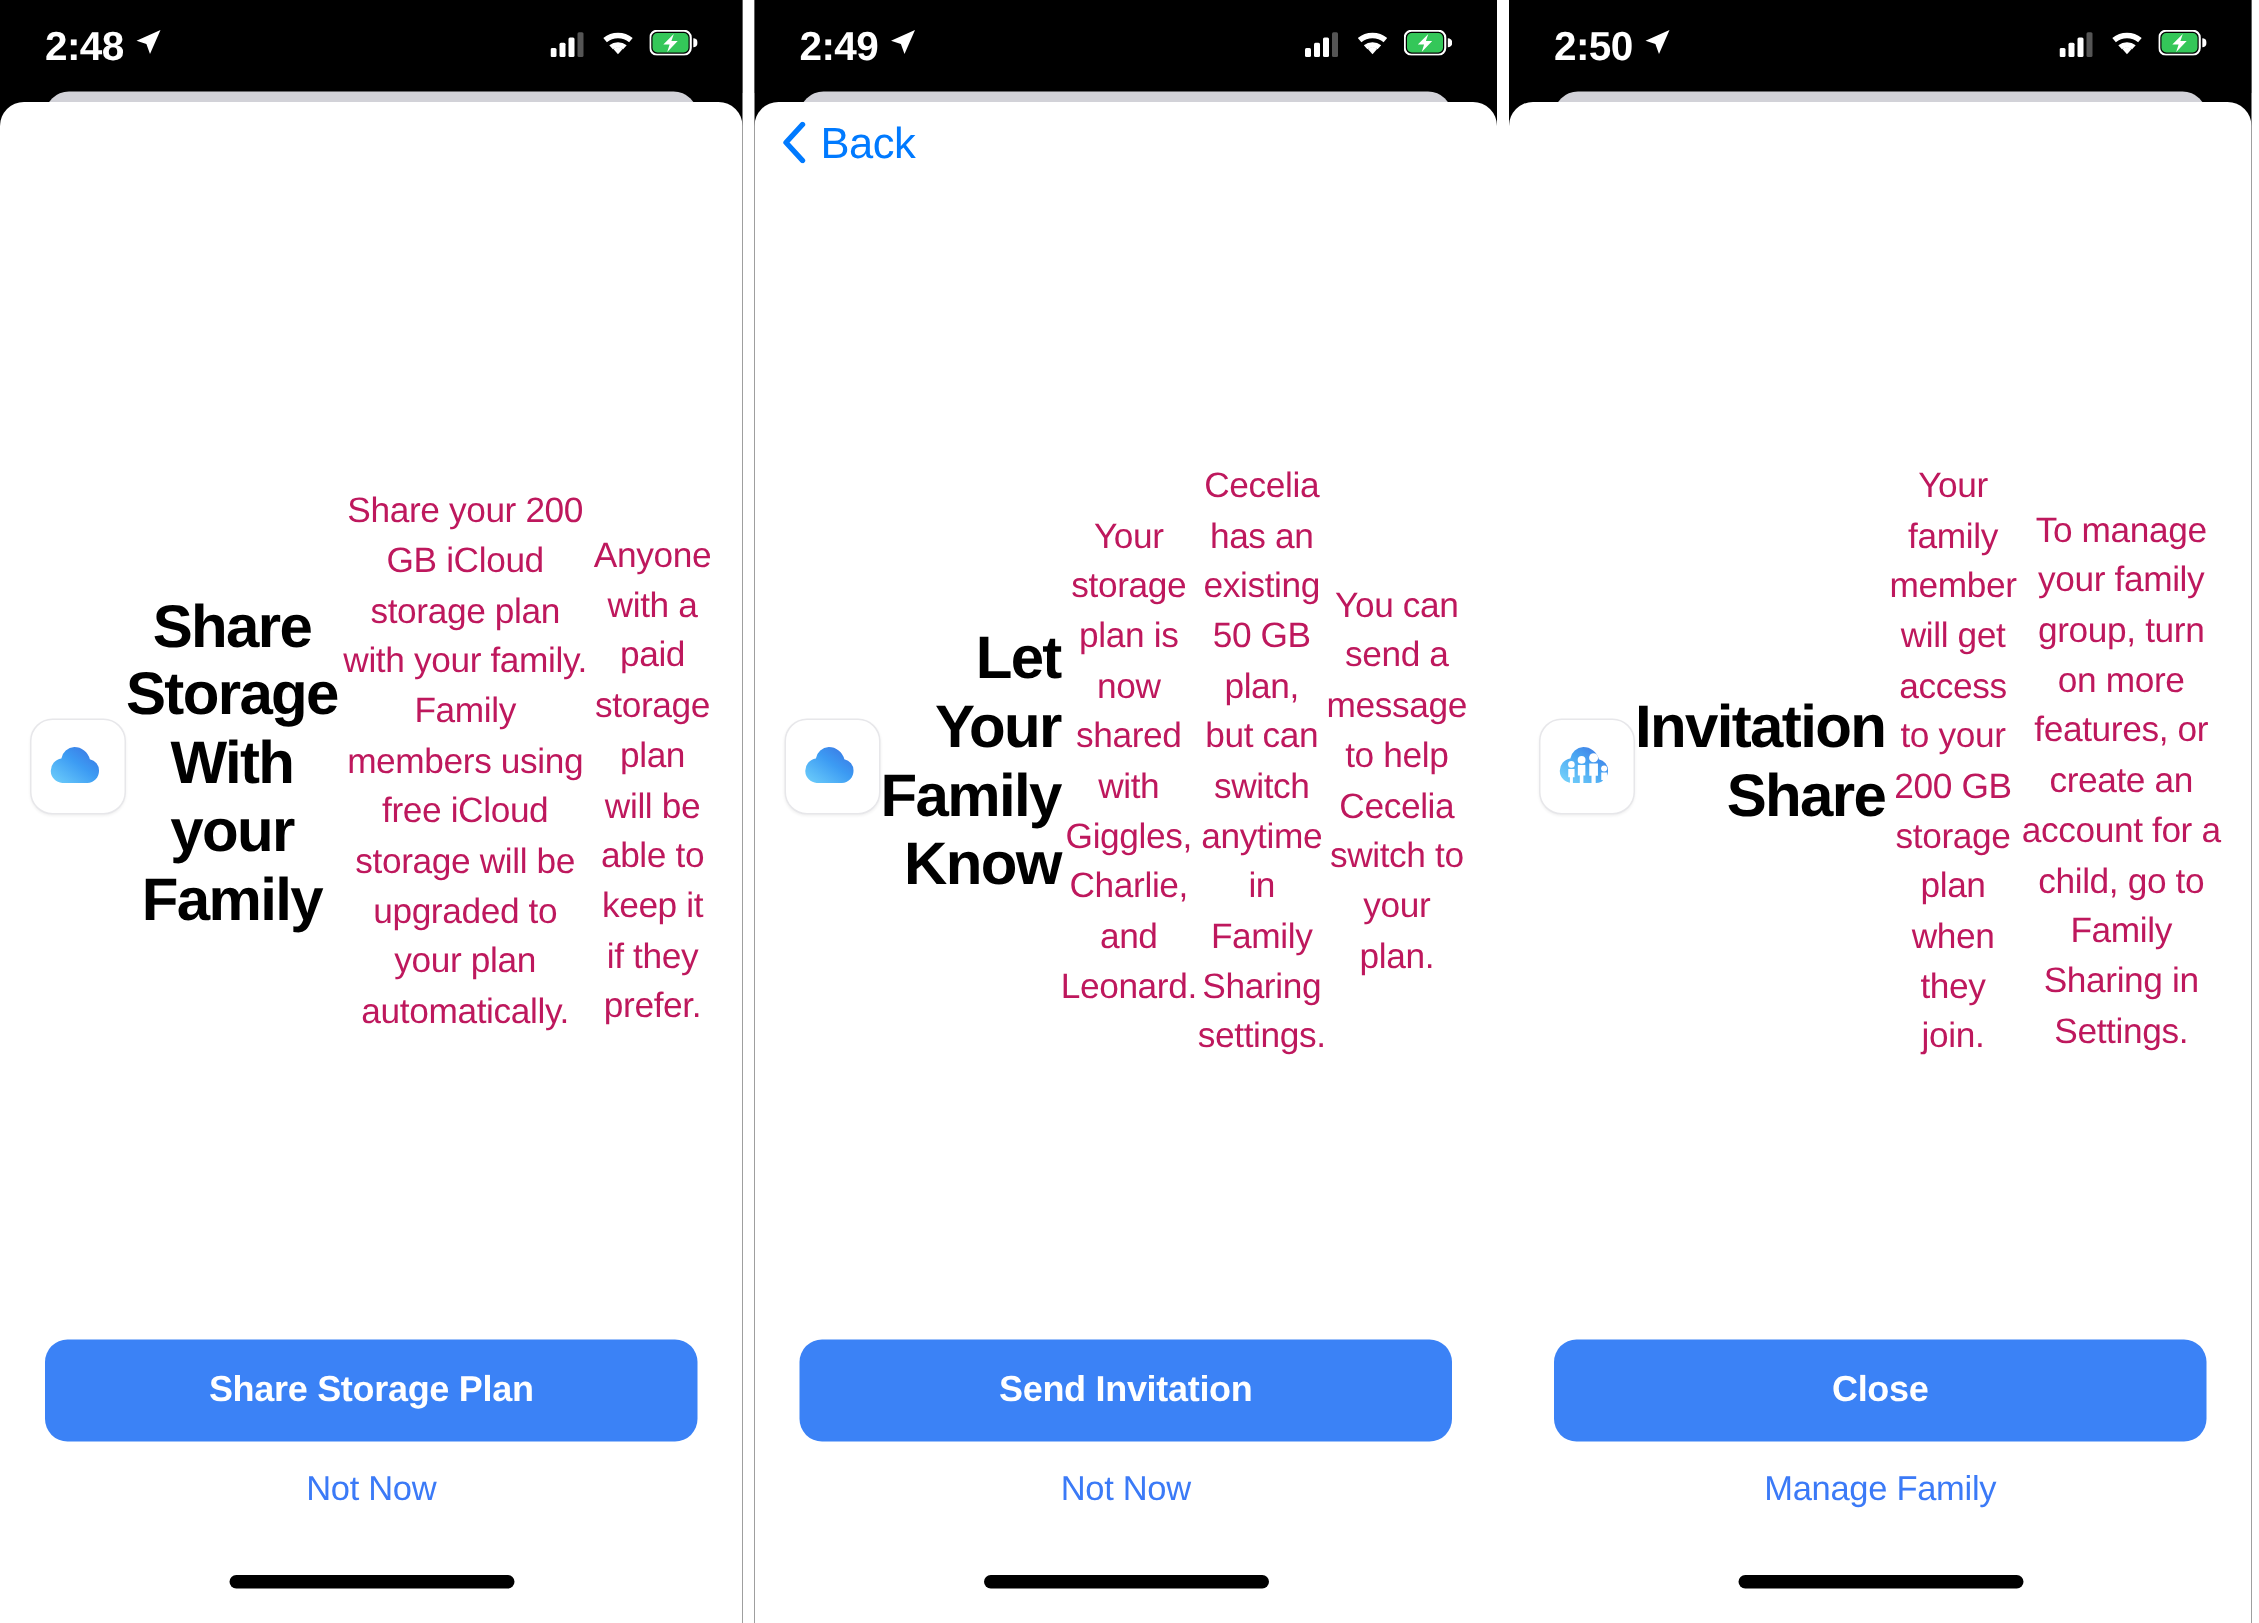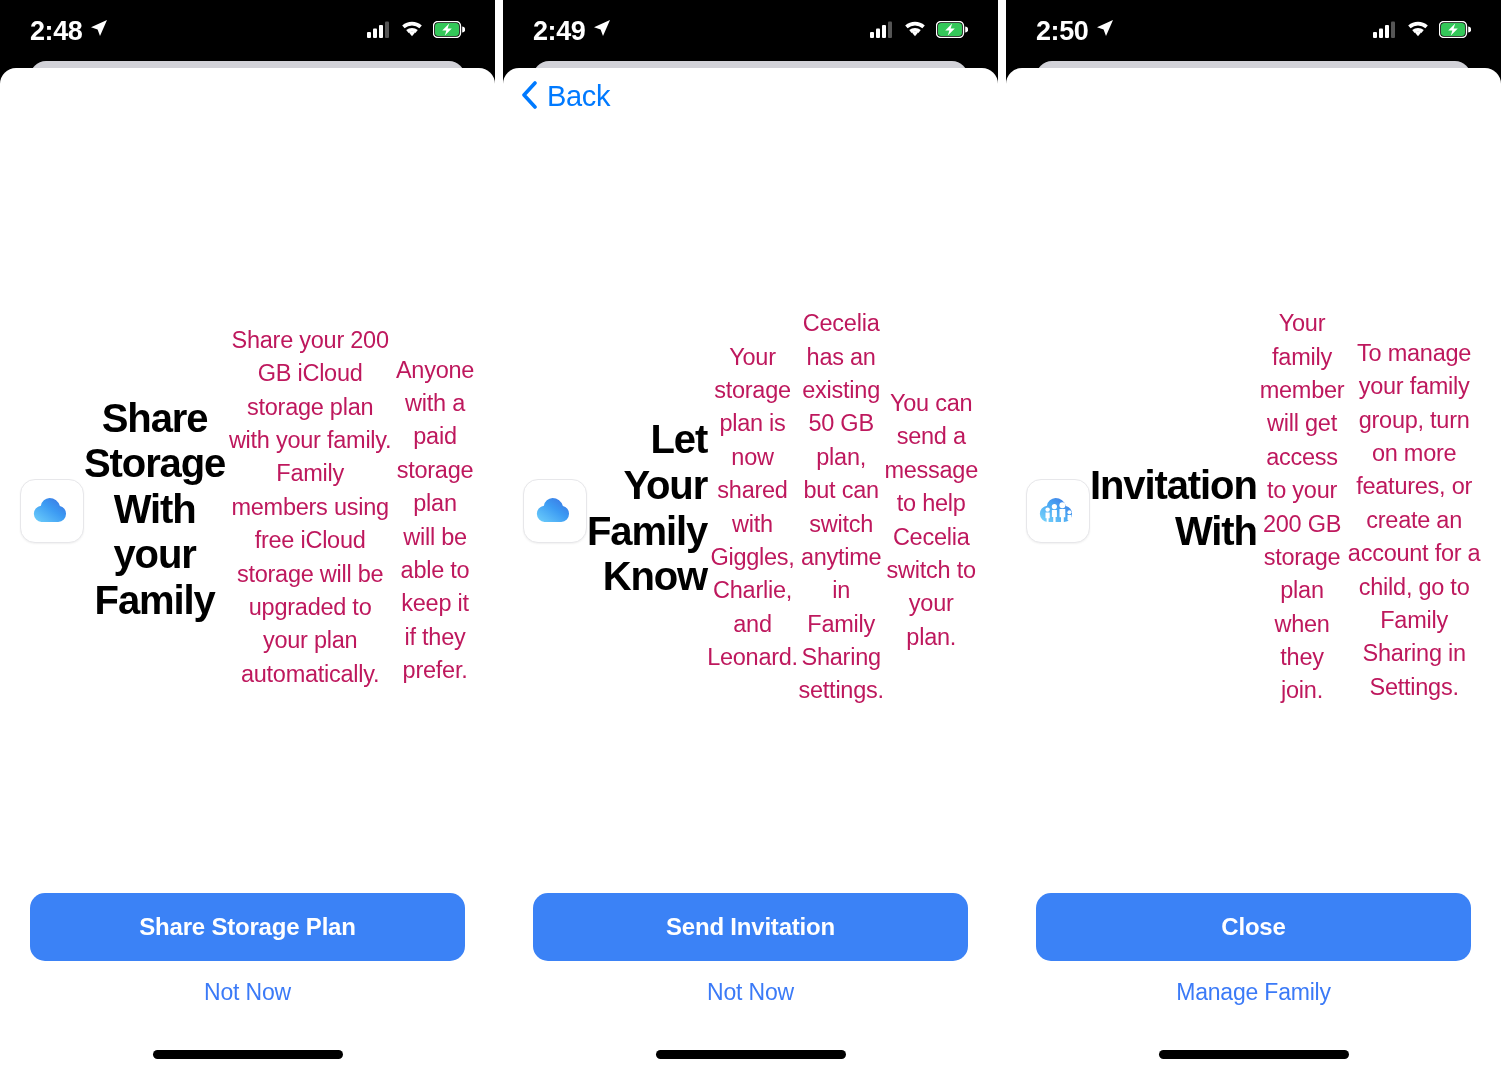--- a/index.html
+++ b/index.html
@@ -353,21 +353,21 @@
               <path d="M11.5 25.6 h4.2 v5.6 h-1.1 v4.2 h-2 v-4.2 h-1.1 Z"></path>
               <circle cx="20.4" cy="19.6" r="2.6"></circle>
               <path d="M17.9 23 h5 v7 h-1.3 v5.8 h-2.4 v-5.8 h-1.3 Z"></path>
               <circle cx="28.4" cy="18.2" r="3"></circle>
               <path d="M25.5 22 h5.8 v8.2 h-1.5 v6.3 h-2.8 v-6.3 h-1.5 Z"></path>
               <circle cx="35.4" cy="25.3" r="2"></circle>
               <path d="M33.5 28 h3.8 v5 h-1 v3.6 h-1.8 v-3.6 h-1 Z"></path>
             </g>
           </svg>
         </div>
-        <h1 class="title one-line">Invitation With</h1>
+        <h1 class="title one-line">Invitation Share</h1>
         <p class="para">Your family member will get access to your 200 GB storage plan when they join.</p>
         <p class="para">To manage your family group, turn on more features, or create an account for a child, go to Family Sharing in Settings.</p>
       </div>
 
       <div class="footer">
         <button class="primary-btn">Close</button>
         <button class="secondary-btn">Manage Family</button>
         <div class="home-wrap">
           <div class="home-indicator"></div>
         </div>

